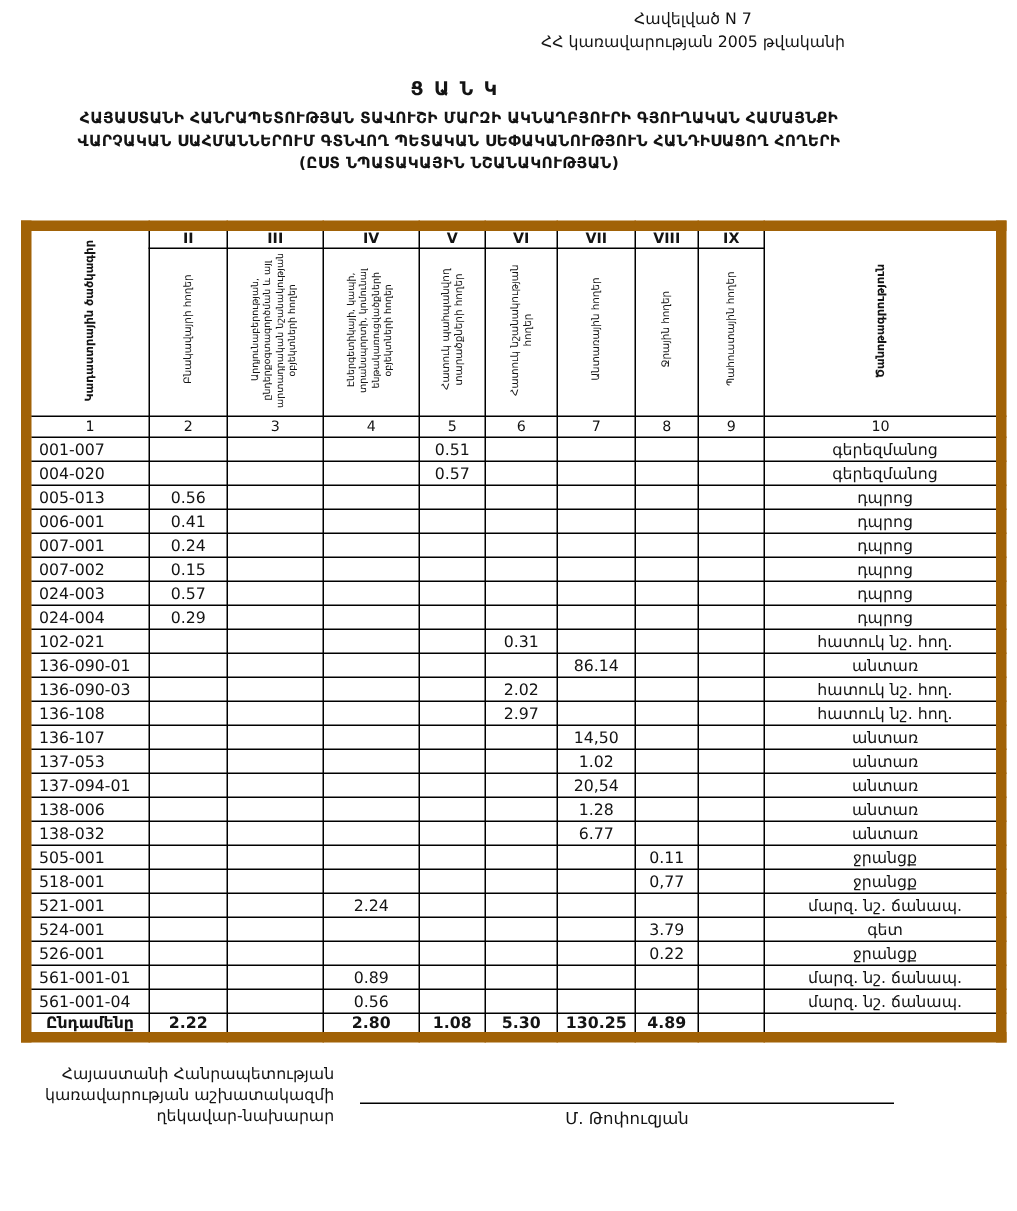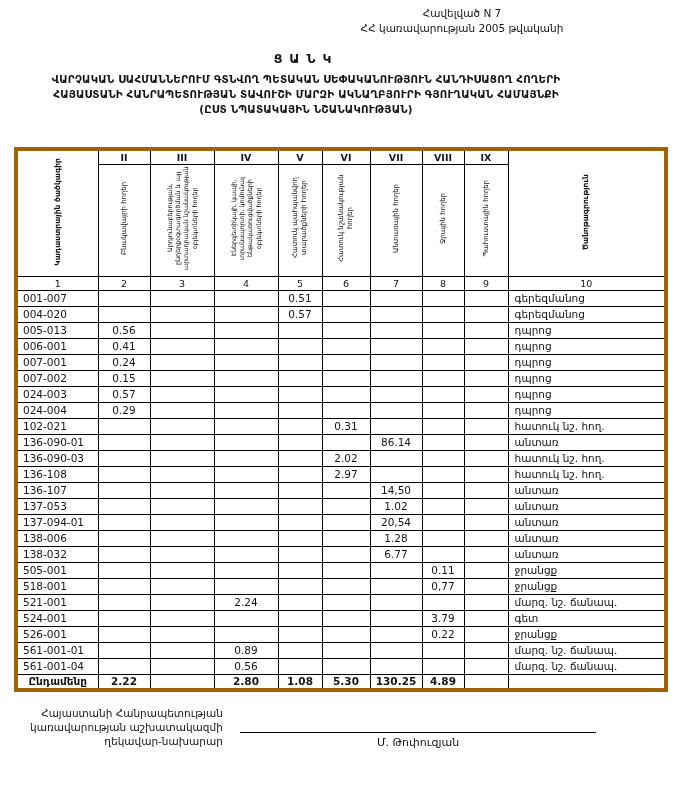--- a/index.html
+++ b/index.html
@@ -6,36 +6,36 @@
   html,body { background:#ffffff; }
   .page {
     width:612px; height:807px; background:#fff; position:relative;
     font-family:"DejaVu Sans", sans-serif; color:#141414; padding-top:7px;
   }
   .appendix { width:280px; margin:0 10px 0 auto; text-align:center; font-size:10.5px; line-height:1.3; }
   .appendix-title { margin-bottom:1px; }
   .list-word { text-align:center; font-weight:bold; font-size:12.5px; letter-spacing:7px; margin-top:16px; }
   .title-block { text-align:center; font-weight:bold; font-size:10.3px; line-height:1.45; margin-top:6px; letter-spacing:0.2px; }
 
-  table.land { border-collapse:collapse; table-layout:fixed; width:650px; margin:30px 0 0 14px; border:4px solid #a16207; }
+  table.land { border-collapse:collapse; table-layout:fixed; width:650px; margin:30px 0 0 14px; border:7px solid #a16207; }
   table.land td { border:1px solid #000; overflow:hidden; }
   .r-roman td { height:15px; text-align:center; font-size:9.5px; font-weight:bold; }
   .r-vert td { height:112px; vertical-align:middle; text-align:center; }
   .vcell { vertical-align:middle; text-align:center; }
   .vtext {
     display:inline-block; writing-mode:vertical-rl; transform:rotate(180deg);
     font-size:6.9px; line-height:1.3; max-height:104px; text-align:center;
   }
   .vtext.small { font-size:6.3px; }
   .vtext.tall { max-height:122px; font-size:7.6px; }
   .r-num td { height:14px; text-align:center; font-size:9.5px; }
   tbody td { height:16px; font-size:10.5px; }
   tbody td.code { text-align:left; padding-left:5px; }
   tbody td.val  { text-align:center; }
-  tbody td.note { text-align:left; padding-left:6px; }
+  tbody td.note { text-align:center; padding-left:6px; }
   tr.total td { font-weight:bold; }
   tr.total td.code { text-align:center; padding-left:0; }
 
   .footer { display:flex; justify-content:space-between; align-items:flex-end; margin:14px 16px 0 30px; }
   .footer-left { font-size:10.5px; line-height:1.35;text-align:right; }
   .sig { width:356px; }
   .sig-line { border-top:1px solid #000; height:0; }
   .sig-name { text-align:center; font-size:11px; margin-top:3px; }
 </style>
 </head>
@@ -44,22 +44,22 @@
 <div class="page">
 
   <div class="appendix">
     <div class="appendix-title">Հավելված N 7</div>
     <div>ՀՀ կառավարության 2005 թվականի</div>
   </div>
 
   <div class="list-word">ՑԱՆԿ</div>
 
   <div class="title-block">
+    <div>ՀԱՅԱՍՏԱՆԻ ՀԱՆՐԱՊԵՏՈՒԹՅԱՆ ՏԱՎՈՒՇԻ ՄԱՐԶԻ ԱԿՆԱՂԲՅՈՒՐԻ ԳՅՈՒՂԱԿԱՆ ՀԱՄԱՅՆՔԻ</div>
     <div>ՎԱՐՉԱԿԱՆ ՍԱՀՄԱՆՆԵՐՈՒՄ ԳՏՆՎՈՂ ՊԵՏԱԿԱՆ ՍԵՓԱԿԱՆՈՒԹՅՈՒՆ ՀԱՆԴԻՍԱՑՈՂ ՀՈՂԵՐԻ</div>
-    <div>ՀԱՅԱՍՏԱՆԻ ՀԱՆՐԱՊԵՏՈՒԹՅԱՆ ՏԱՎՈՒՇԻ ՄԱՐԶԻ ԱԿՆԱՂԲՅՈՒՐԻ ԳՅՈՒՂԱԿԱՆ ՀԱՄԱՅՆՔԻ</div>
     <div>(ԸՍՏ ՆՊԱՏԱԿԱՅԻՆ ՆՇԱՆԱԿՈՒԹՅԱՆ)</div>
   </div>
 
   <table class="land">
     <colgroup>
       <col style="width:82px">
         <col style="width:52px">
         <col style="width:64px">
         <col style="width:64px">
       <col style="width:44px">

